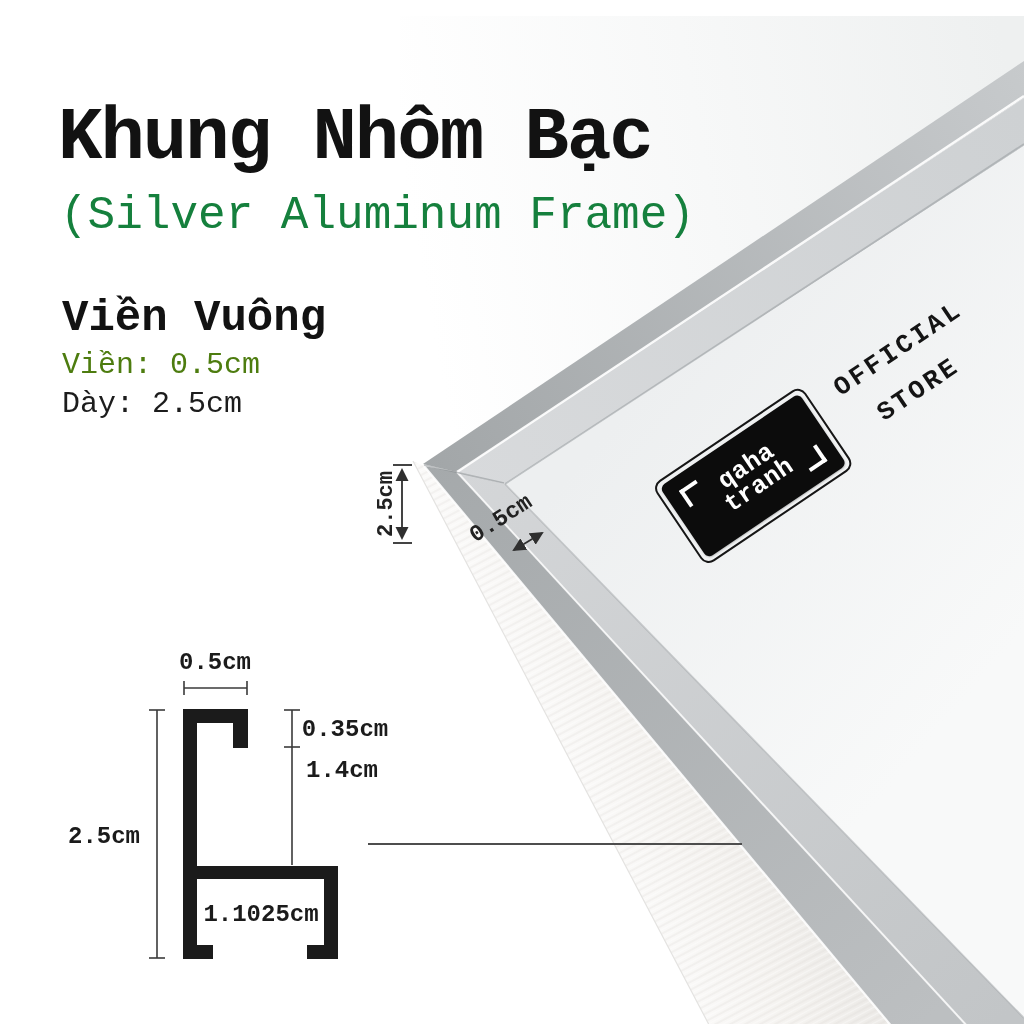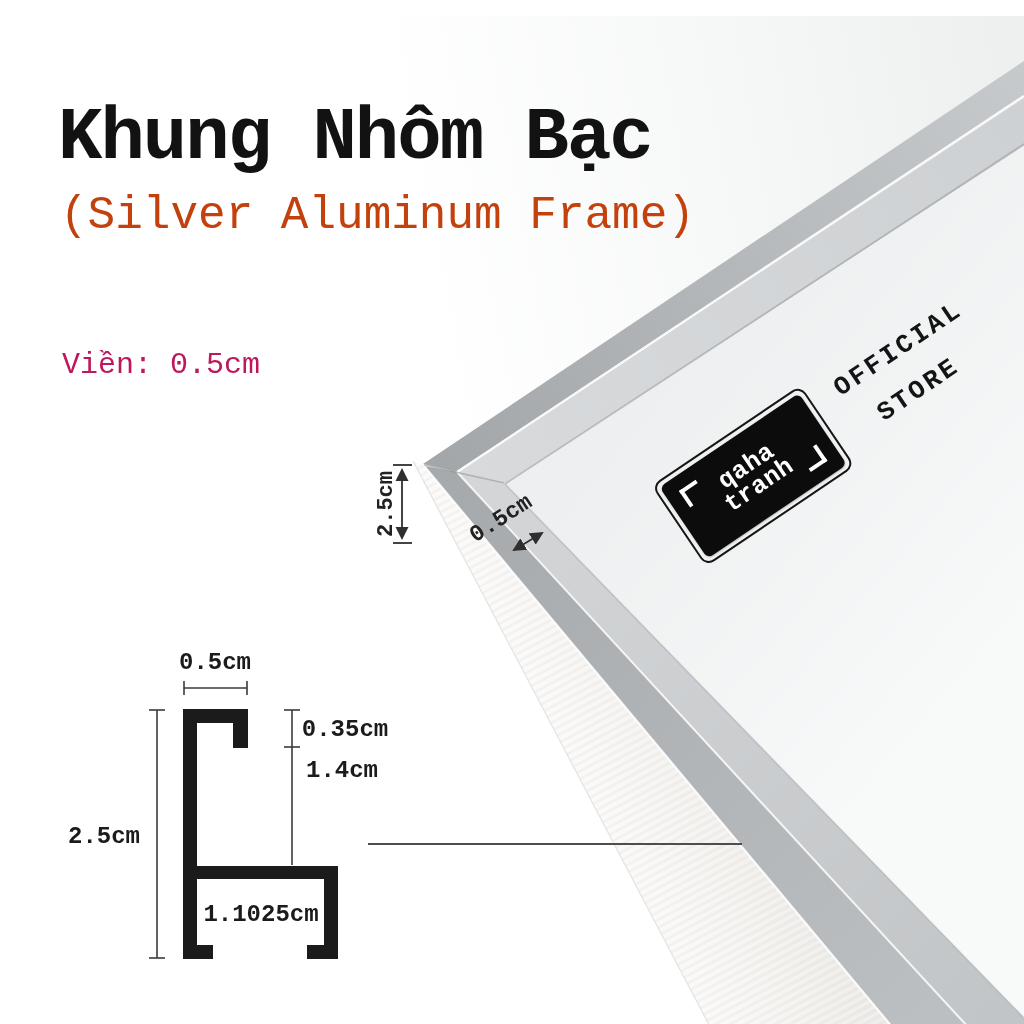--- a/index.html
+++ b/index.html
@@ -10,26 +10,26 @@
     color:#161616;
   }
   .stage svg{position:absolute;left:0;top:0;z-index:1;}
   .abs{position:absolute;z-index:4;}
   .title{
     left:58px;top:84px;font-size:74px;font-weight:700;letter-spacing:-2px;
     line-height:1.05;color:#121212;white-space:nowrap;
   }
   .subtitle{
     left:60px;top:174px;font-size:46px;font-weight:400;letter-spacing:0px;
-    color:#c2410c;white-space:nowrap;
+    color:#15803d;white-space:nowrap;
   }
   .spec-heading{
     left:62px;top:277px;font-size:44px;font-weight:700;color:#121212;white-space:nowrap;
   }
-  .spec-line1{left:62px;top:332px;font-size:30px;font-weight:400;color:#be185d;white-space:nowrap;}
+  .spec-line1{left:62px;top:332px;font-size:30px;font-weight:400;color:#4d7c0f;white-space:nowrap;}
   .spec-line2{left:62px;top:371px;font-size:30px;font-weight:400;color:#1c1c1c;white-space:nowrap;}
 
   
   .dim{
     position:absolute;z-index:4;font-size:24px;font-weight:700;color:#1b1b1b;
     transform:translate(-50%,-50%);white-space:nowrap;
   }
   
   .ann{
     position:absolute;z-index:3;font-size:22px;font-weight:600;color:#222;white-space:nowrap;
@@ -168,21 +168,23 @@
       <line x1="149" y1="942" x2="165" y2="942"></line>
 
       <line x1="292" y1="694" x2="292" y2="849"></line>
       <line x1="284" y1="694" x2="300" y2="694"></line>
       <line x1="284" y1="731" x2="300" y2="731"></line>
     </g>
   </svg>
 
   <div class="abs title">Khung Nhôm Bạc</div>
   <div class="abs subtitle">(Silver Aluminum Frame)</div>
+  <div class="abs spec-heading">Viền Vuông</div>
   <div class="abs spec-line1">Viền: 0.5cm</div>
+  <div class="abs spec-line2">Dày: 2.5cm</div>
 
   <div class="ann ann-thick">2.5cm</div>
   <div class="ann ann-face">0.5cm</div>
 
   <div class="logo">
     <div class="logo-ring">
       <div class="logo-core">
         <span class="brk brk-l"></span>
         <span class="brand">
           <span>qaha</span><br>

